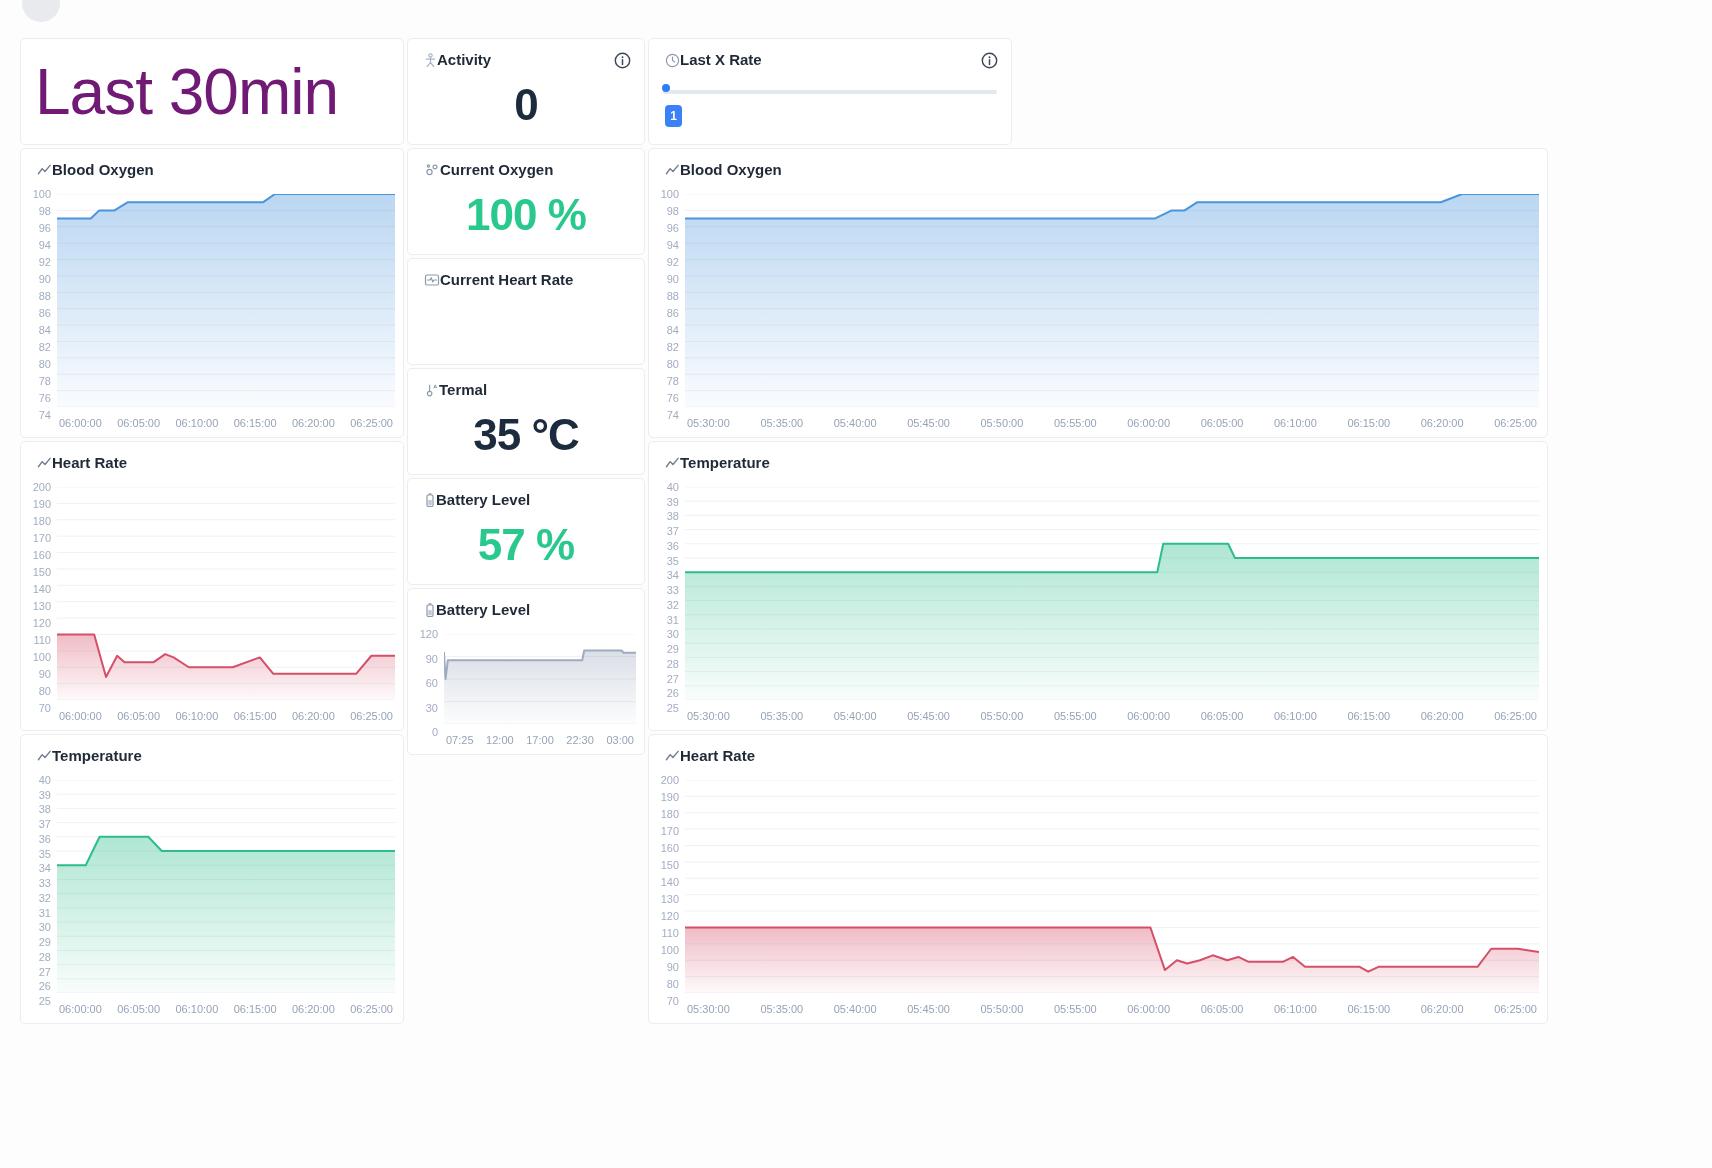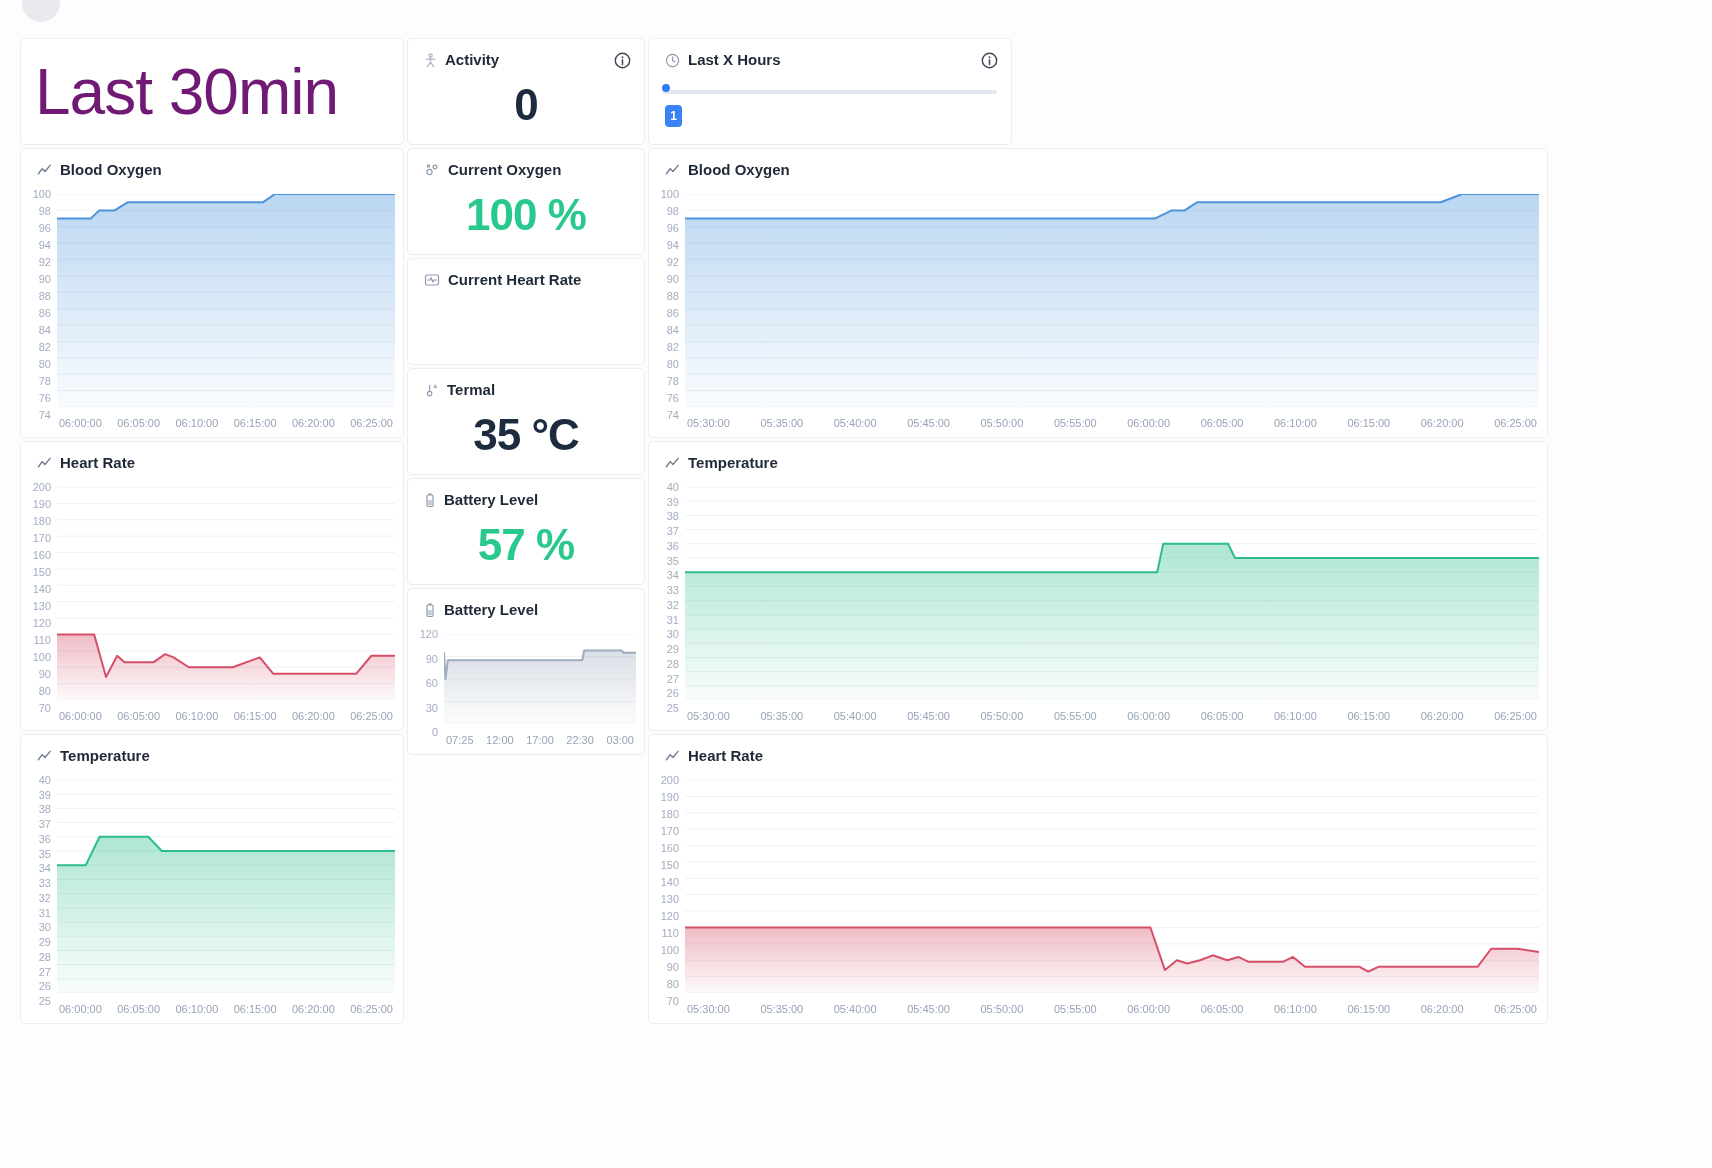--- a/index.html
+++ b/index.html
@@ -13,21 +13,21 @@
   .card { background:#ffffff; border:1px solid #ebedf2; border-radius:5px;
     position:relative; display:flex; flex-direction:column; }
   .h107 { height:107px; } .h290 { height:290px; } .h167 { height:167px; }
   .w364 { width:364px; }
 
   
   .title-card { justify-content:center; padding-left:14px; }
   .big-title { font-size:64px; font-weight:400; color:#701a75; letter-spacing:-1px; }
 
   
-  .card-title { display:flex; align-items:center; gap:8px; padding:13px 16px 6px 16px;
+  .card-title { display:flex; align-items:center; gap:0; padding:13px 16px 6px 16px;
     font-size:15px; font-weight:700; color:#1f2937; line-height:16px; }
   .ic { display:inline-flex; align-items:center; }
   .info { position:absolute; top:13px; right:13px; line-height:0; cursor:pointer; }
 
   
   .stat-body { flex:1; display:flex; align-items:center; justify-content:center; padding-bottom:8px; }
   .stat-value { font-size:44px; font-weight:800; letter-spacing:-1px; color:#1d2b3f; }
   .stat-value.green { color:#29c98e; }
 
   
@@ -386,21 +386,21 @@
 
   <div class="col">
     <div class="card h107 w364">
       <div class="card-title">
         <span class="ic">
           <svg width="15" height="15" viewBox="0 0 16 16" fill="none" stroke="#8d99ad" stroke-width="1.3">
               <circle cx="8" cy="8" r="6.5"></circle>
               <path d="M8 4.5 V8 L10.5 9.5" stroke-linecap="round"></path>
             </svg>
         </span>
-        <span>Last X Hours</span>
+        <span>Last X Rate</span>
       </div>
       <span class="info">
         <svg width="17" height="17" viewBox="0 0 18 18" fill="none">
             <circle cx="9" cy="9" r="7.6" stroke="#3e4757" stroke-width="1.5"></circle>
             <circle cx="9" cy="5.6" r="1" fill="#3e4757"></circle>
             <path d="M9 8.2 v5" stroke="#3e4757" stroke-width="1.6" stroke-linecap="round"></path>
           </svg>
       </span>
       <div class="slider">
         <div class="track">

